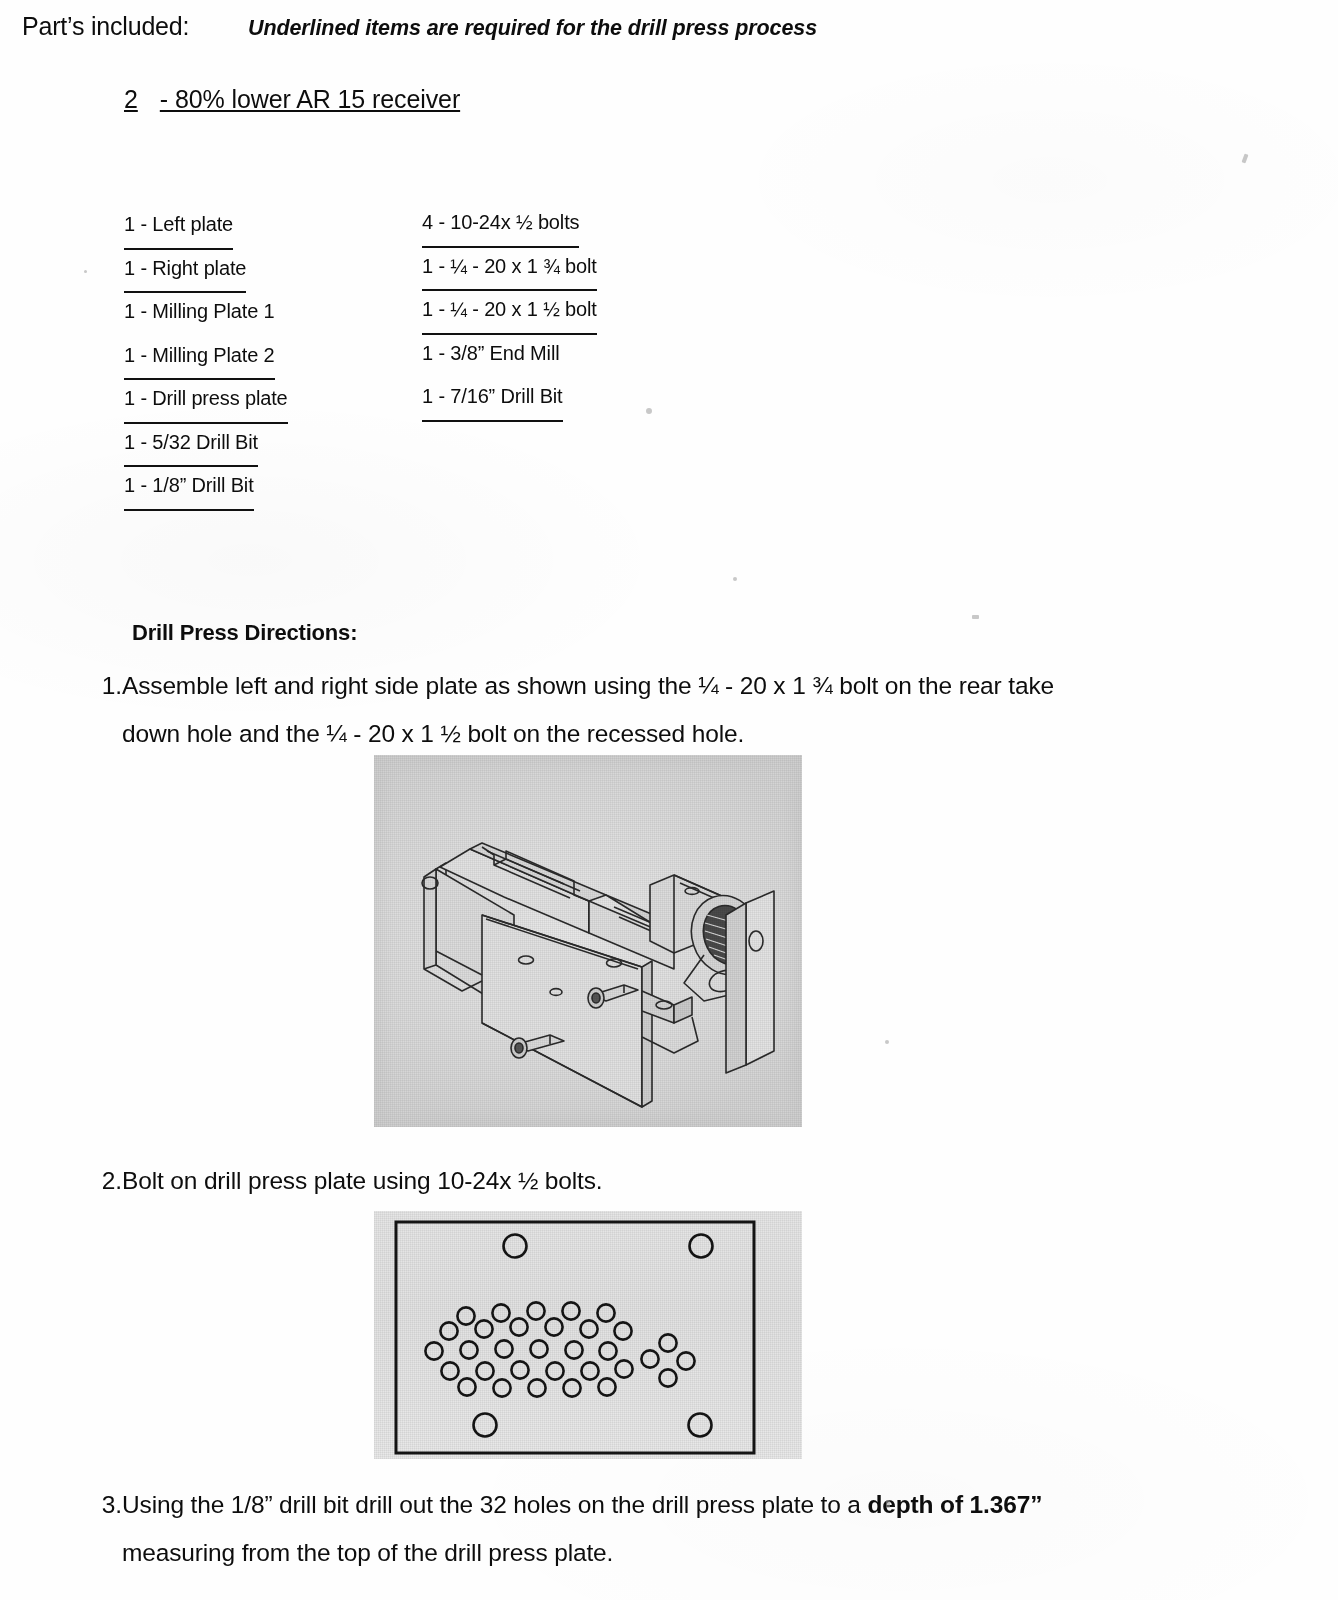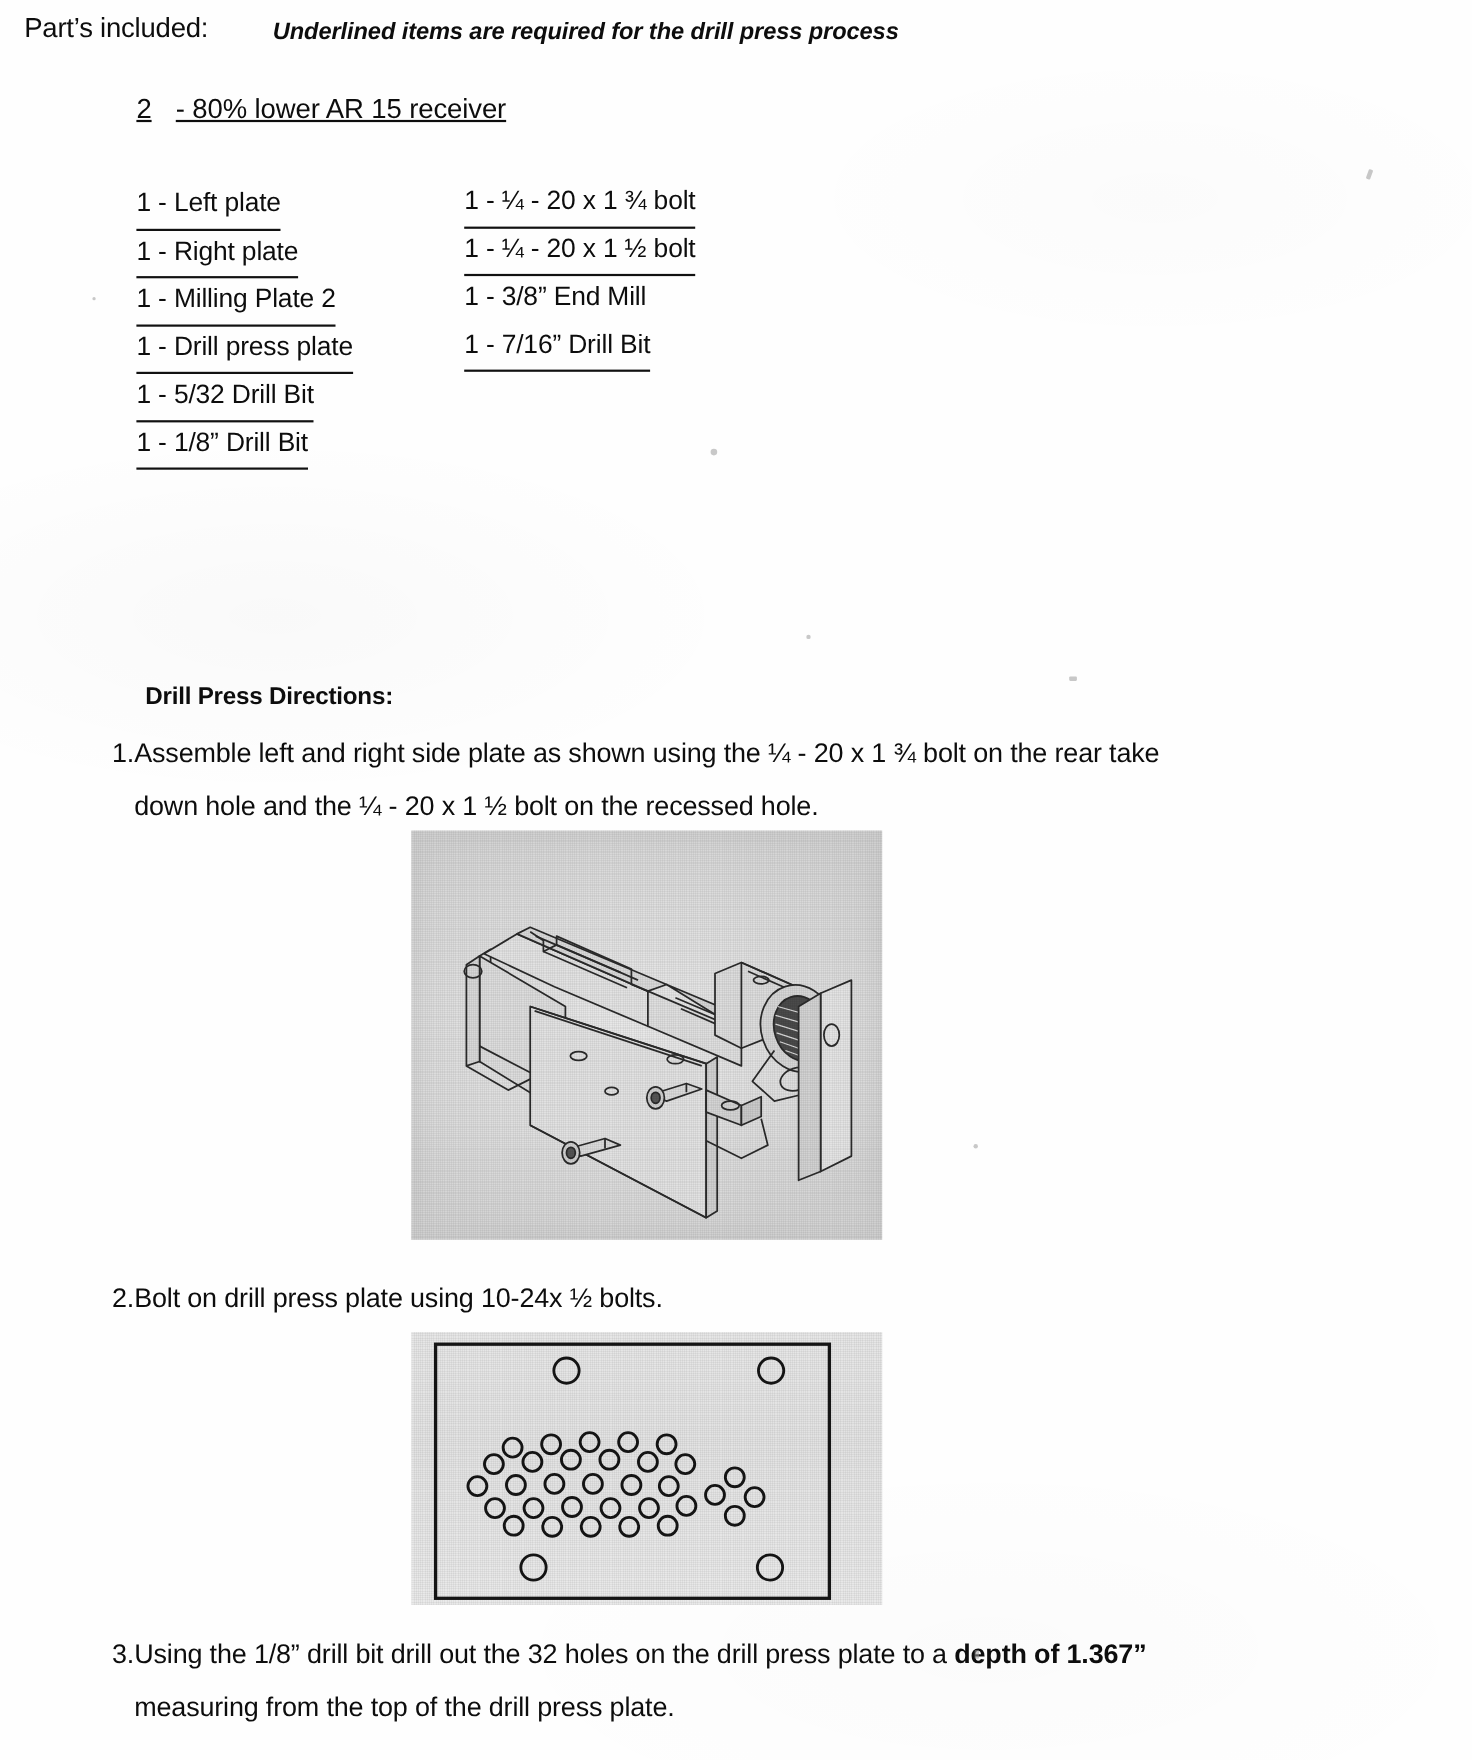--- a/index.html
+++ b/index.html
@@ -50,22 +50,23 @@
     left: 124px; top: 85px;
     font-size: 25px;
     white-space: nowrap;
     letter-spacing: -0.1px;
     text-decoration: underline;
   }
   .qty-line .num { margin-right: 22px; }
 
   .parts-col {
     position: absolute;
-    font-size: 24px;
+    font-size: 20px;
     letter-spacing: -0.15px;
+    margin-top: 40px;
   }
   #parts-col-left  { left: 124px; top: 163px; }
   #parts-col-right { left: 422px; top: 161px; }
 
   .part-item {
     display: block;
     white-space: nowrap;
     line-height: 43.5px;
     height: 43.5px;
   }
@@ -163,35 +164,41 @@
     <span class="num">2</span><span>- 80% lower AR 15 receiver</span>
   </div>
 
   <div class="parts-col" id="parts-col-left">
     <div class="part-item underlined">
       <span class="txt">1 - Left plate</span>
     </div>
     <div class="part-item underlined">
       <span class="txt">1 - Right plate</span>
     </div>
+    <div class="part-item">
+      <span class="txt">1 - Milling Plate 1</span>
+    </div>
     <div class="part-item underlined">
       <span class="txt">1 - Milling Plate 2</span>
     </div>
     <div class="part-item underlined">
       <span class="txt">1 - Drill press plate</span>
     </div>
     <div class="part-item underlined">
       <span class="txt">1 - 5/32 Drill Bit</span>
     </div>
     <div class="part-item underlined">
       <span class="txt">1 - 1/8” Drill Bit</span>
     </div>
   </div>
 
   <div class="parts-col" id="parts-col-right">
+    <div class="part-item underlined">
+      <span class="txt">4 - 10-24x ½ bolts</span>
+    </div>
     <div class="part-item underlined">
       <span class="txt">1 - ¼ - 20 x 1 ¾ bolt</span>
     </div>
     <div class="part-item underlined">
       <span class="txt">1 - ¼ - 20 x 1 ½ bolt</span>
     </div>
     <div class="part-item">
       <span class="txt">1 - 3/8” End Mill</span>
     </div>
     <div class="part-item underlined">

